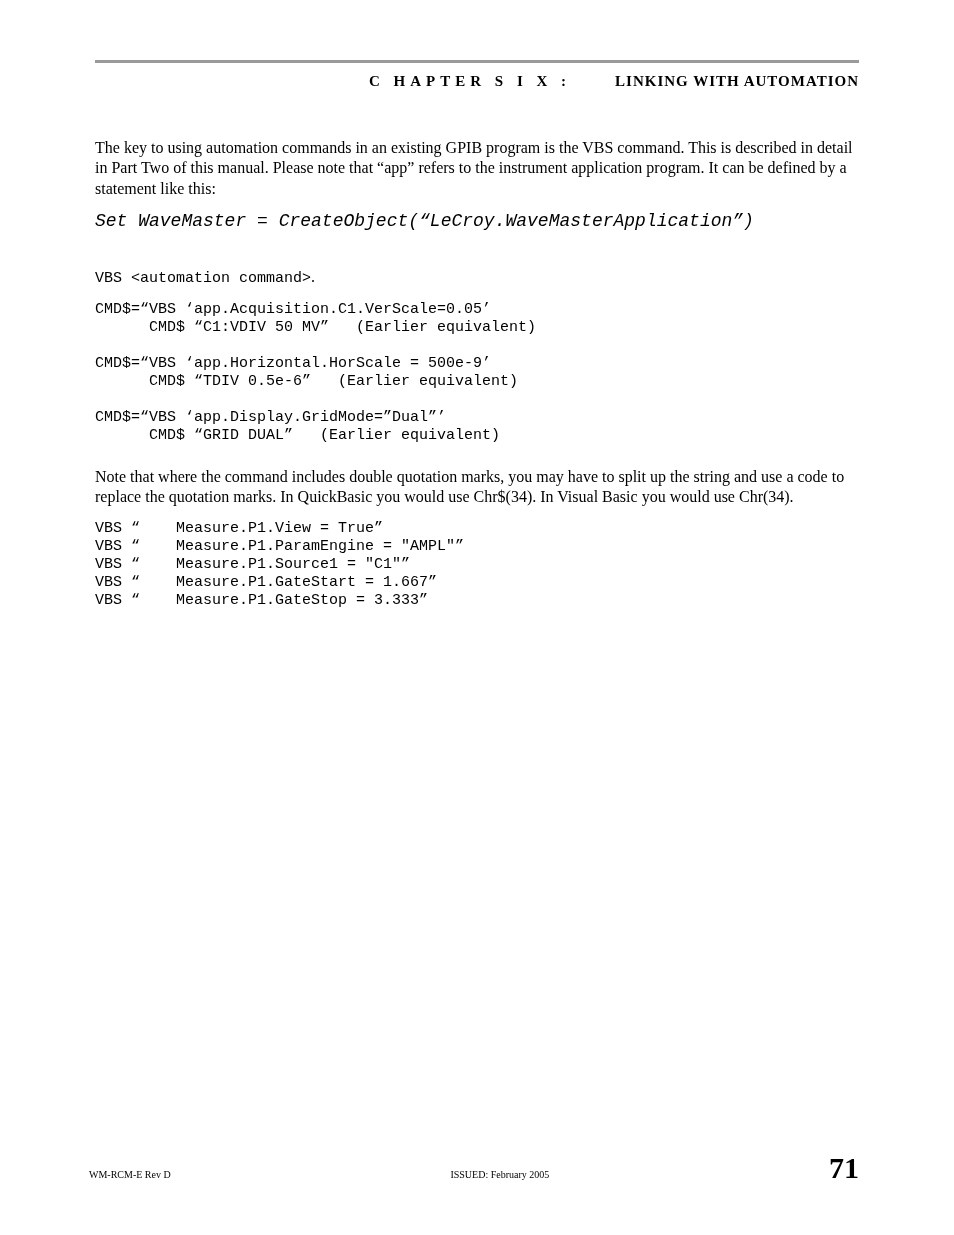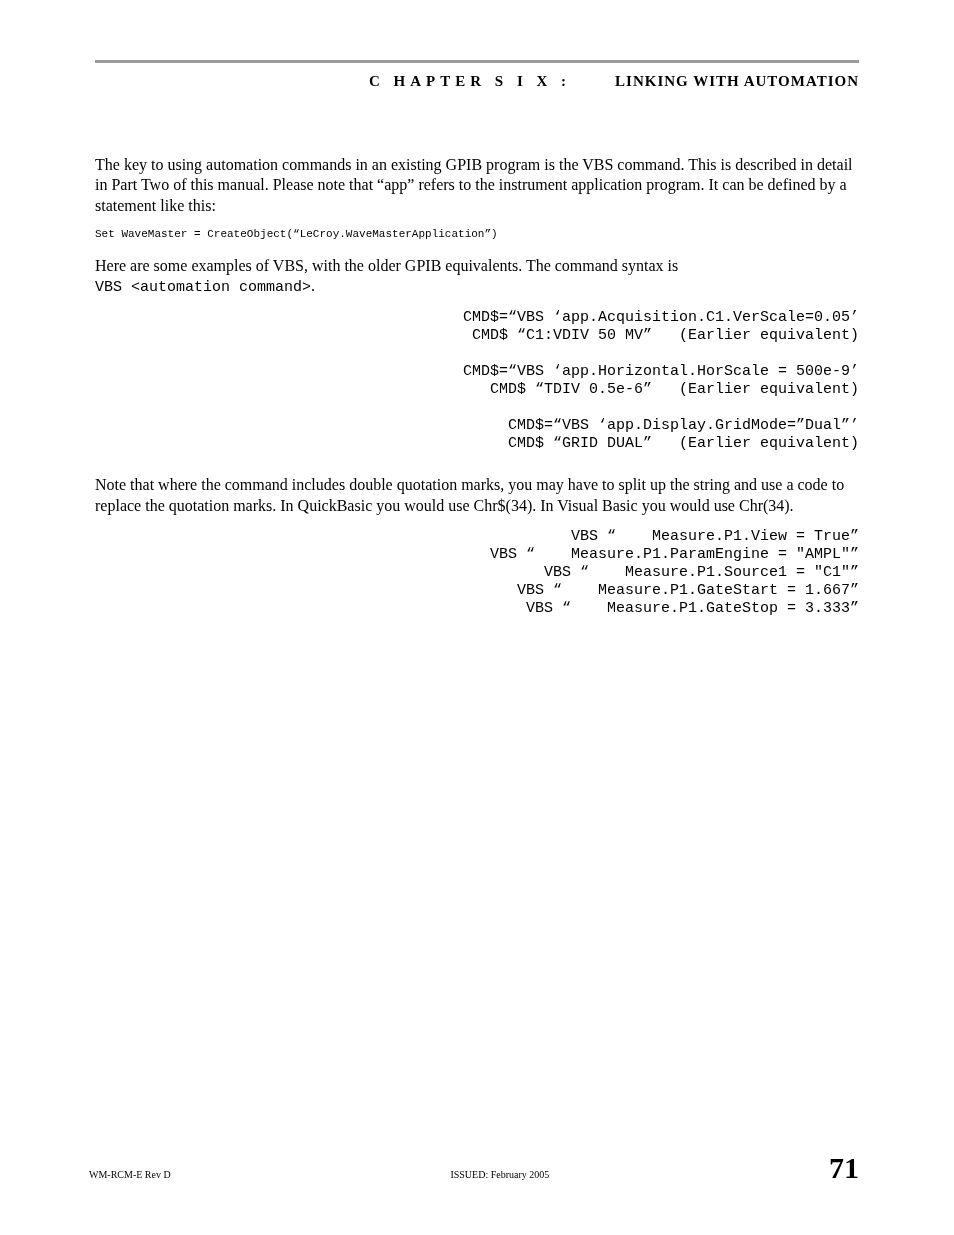--- a/index.html
+++ b/index.html
@@ -34,45 +34,45 @@
     font-variant: small-caps;
   }
   .header .sep {
     margin: 0 22px;
   }
   .header .title {
     font-variant: small-caps;
     letter-spacing: 1px;
   }
   .content {
-    margin-top: 65px;
+    margin-top: 48px;
     font-size: 16px;
     line-height: 1.28;
   }
   .content p {
     margin: 0 0 12px 0;
   }
   .code {
     font-family: "Courier New", monospace;
-    font-size: 11px;
+    font-size: 18px;
     white-space: pre;
     margin: 0 0 14px 0;
     line-height: 1.2;
+    font-style: italic;
   }
   .inline-code {
     font-family: "Courier New", monospace;
     font-size: 15px;
   }
   .codeblock {
     font-family: "Courier New", monospace;
     font-size: 15px;
     white-space: pre;
     margin: 0 0 18px 0;
     line-height: 1.2;
-    text-align: right;
   }
   .footer {
     position: absolute;
     bottom: 50px;
     left: 89px;
     right: 95px;
     display: flex;
     justify-content: space-between;
     align-items: baseline;
     font-family: "Times New Roman", serif;
@@ -101,21 +101,21 @@
     <span class="title">LINKING WITH AUTOMATION</span>
   </div>
 
   <div class="content">
 
     <p>The key to using automation commands in an existing GPIB program is the VBS command. This is described in detail in Part Two of this manual. Please note that “app” refers to the instrument application program. It can be defined by a statement like this:</p>
 
     <div class="code">Set WaveMaster = CreateObject(“LeCroy.WaveMasterApplication”)</div>
 
     <p>
-      <span>Here are some examples of VBS, with the older GPIB equivalents. The command syntax is</span><br>
+      <br>
       <span class="inline-code">VBS &lt;automation command&gt;</span><span>.</span>
     </p>
 
     <div class="codeblock">CMD$=“VBS ‘app.Acquisition.C1.VerScale=0.05’
       CMD$ “C1:VDIV 50 MV”   (Earlier equivalent)
 
 CMD$=“VBS ‘app.Horizontal.HorScale = 500e-9’
       CMD$ “TDIV 0.5e-6”   (Earlier equivalent)
 
 CMD$=“VBS ‘app.Display.GridMode=”Dual”’

